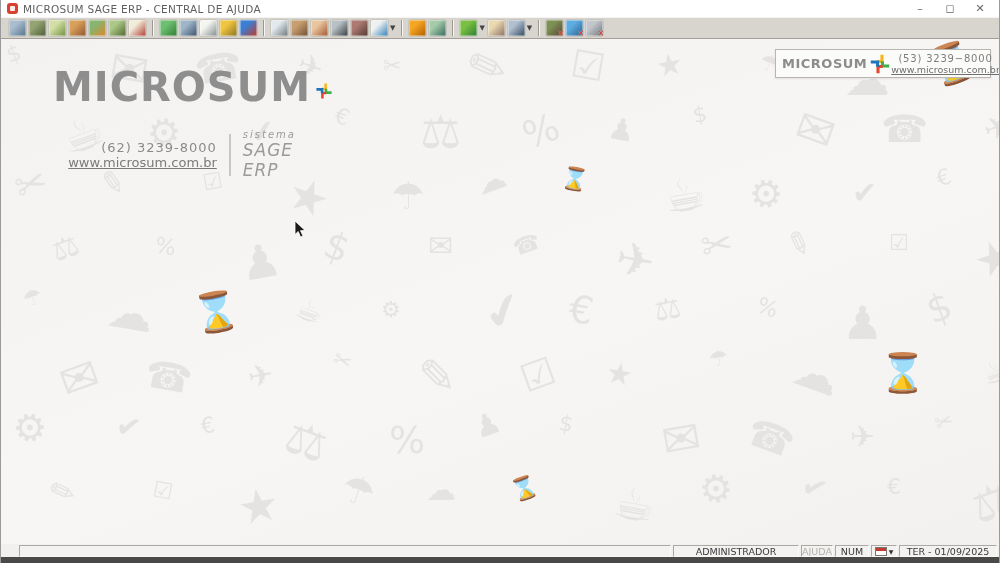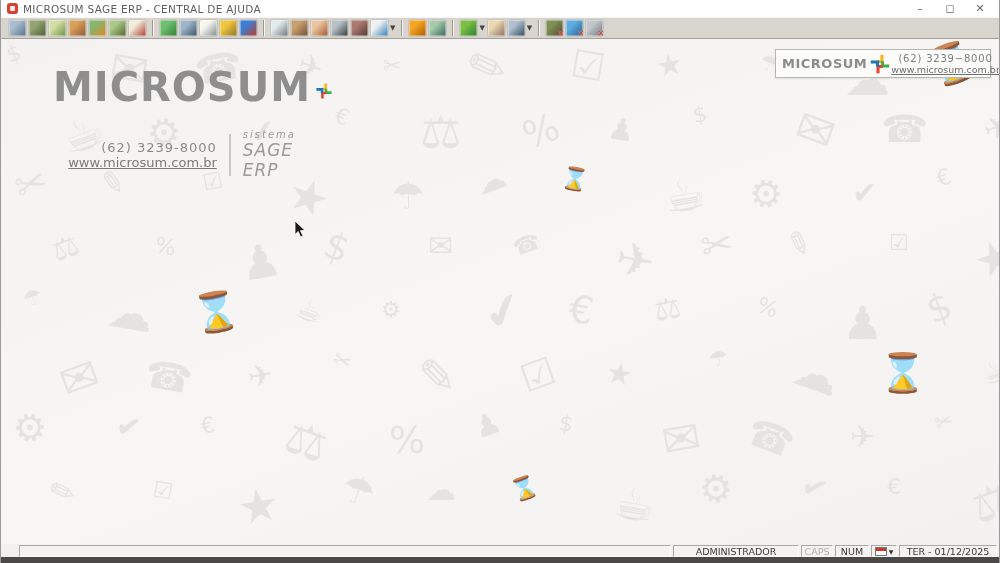--- a/index.html
+++ b/index.html
@@ -262,21 +262,21 @@
       <div class="hb-logo">
         <span class="hb-name">MICROSUM</span>
         <svg class="hb-plus" viewBox="0 0 100 100">
           <path d="M52,8 h14 v38 h-28 v-14 h14 z" fill="#f9b417"></path>
           <path d="M92,52 v14 h-38 v-28 h14 v14 z" fill="#3faf49"></path>
           <path d="M48,92 h-14 v-38 h28 v14 h-14 z" fill="#e8432d"></path>
           <path d="M8,48 v-14 h38 v28 h-14 v-14 z" fill="#1e75bb"></path>
         </svg>
       </div>
       <div class="hb-right">
-        <div class="hb-phone">(62) 3239−8000</div>
+        <div class="hb-phone">(53) 3239−8000</div>
         <div class="hb-url">www.microsum.com.br</div>
       </div>
     </div>
 
     <div class="brand">
       <div class="brand-row">
         <div class="brand-name-wrap">
           <span class="brand-name">MICROSUM</span>
         </div>
         <svg class="brand-plus" viewBox="0 0 100 100">
@@ -300,22 +300,22 @@
     </div>
 
     <svg class="cursor" viewBox="0 0 12 18">
       <path d="M1,1 L1,14.5 L4.2,11.5 L6.6,17 L9,16 L6.5,10.7 L11,10.4 Z" fill="#1a1a1a" stroke="#ffffff" stroke-width="0.8"></path>
     </svg>
   </div>
 
   <div class="statusbar">
     <div class="sb-panel sb-spacer"></div>
     <div class="sb-panel sb-user">ADMINISTRADOR</div>
-    <div class="sb-panel sb-caps">CAPS</div>
+    <div class="sb-panel sb-caps">AJUDA</div>
     <div class="sb-panel sb-num">NUM</div>
     <div class="sb-panel sb-cal">
       <span class="cal-glyph"></span>
       <span class="cal-dd">▼</span>
     </div>
-    <div class="sb-panel sb-date">TER - 01/12/2025</div>
+    <div class="sb-panel sb-date">TER - 01/09/2025</div>
   </div>
   <div class="bottom-edge"></div>
 </div>
 
 </body></html>

